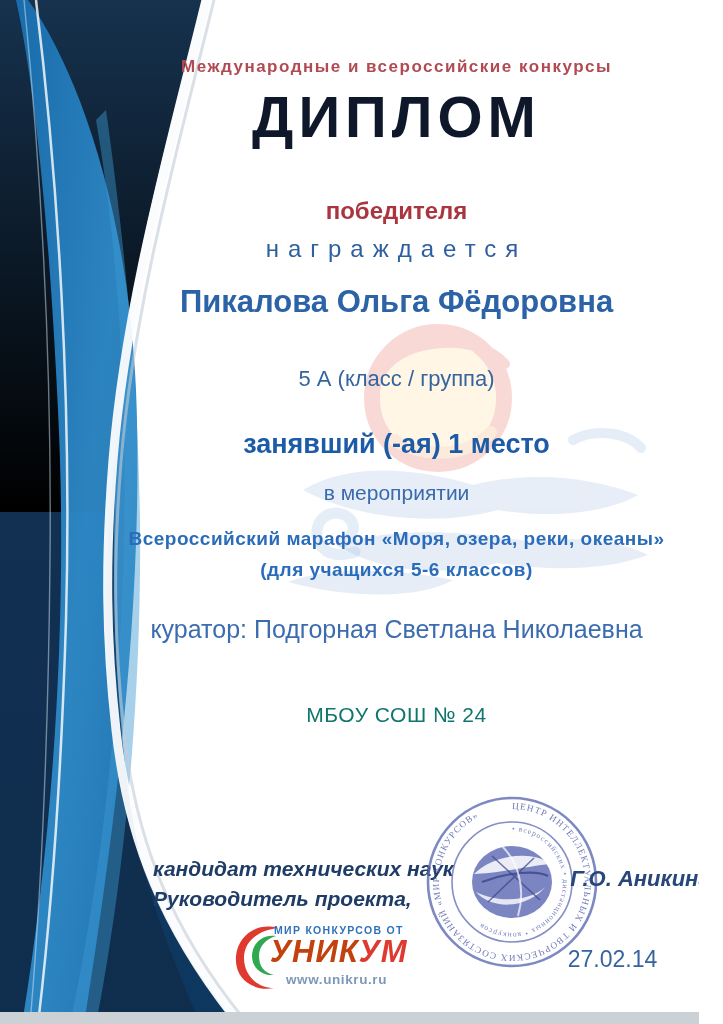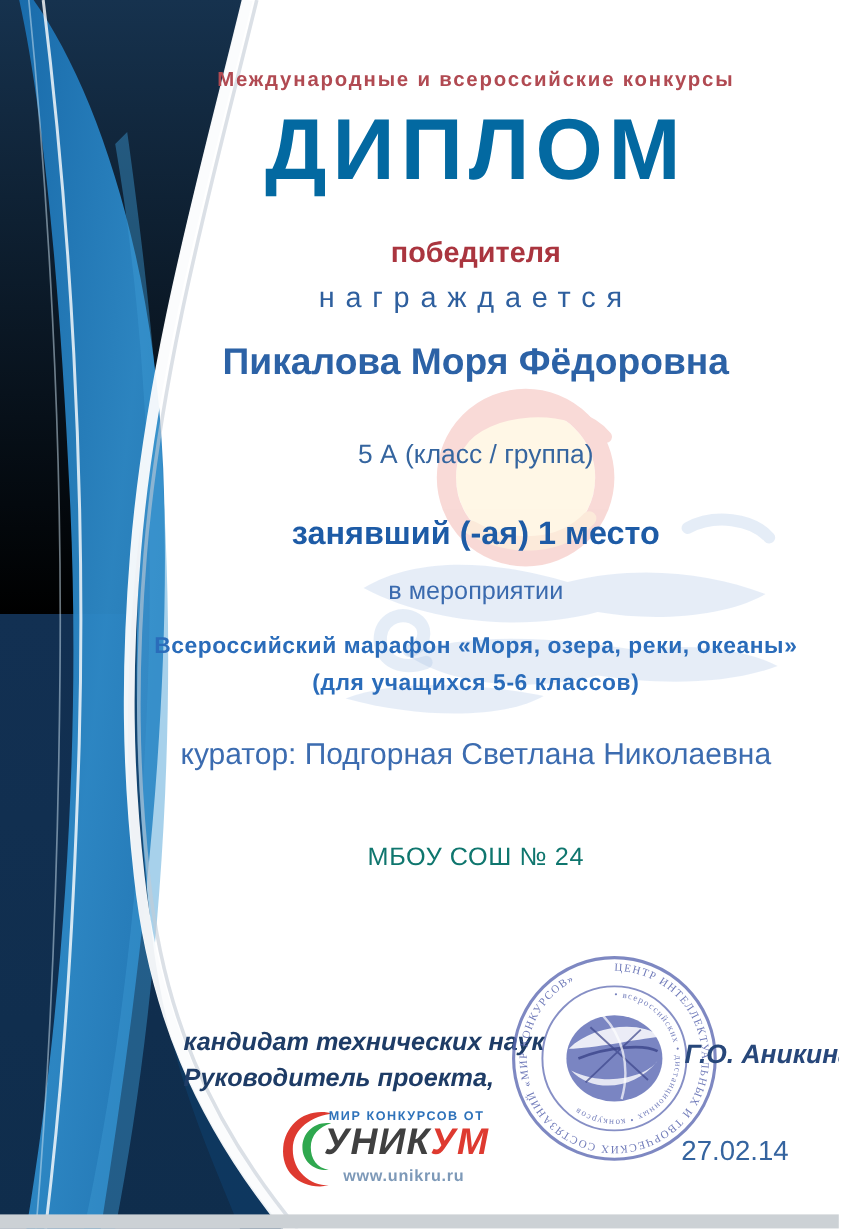--- a/index.html
+++ b/index.html
@@ -3,21 +3,21 @@
 <meta charset="utf-8">
 <style>
   html,body{margin:0;padding:0;background:#ffffff;}
   #page{
     position:relative;width:699px;height:1024px;background:#ffffff;
     overflow:hidden;font-family:"Liberation Sans",sans-serif;
   }
   
   .c{position:absolute;left:70px;width:653px;text-align:center;z-index:3;}
   .tagline{top:57px;font-size:17px;font-weight:600;color:#b14a52;letter-spacing:1.5px;}
-  .title{top:84px;font-size:72px;font-weight:800;color:#0369a1;letter-spacing:5px;line-height:1.15;}
+  .title{top:84px;font-size:58px;font-weight:800;color:#0f172a;letter-spacing:5px;line-height:1.15;}
   .subtitle{top:197px;font-size:24px;font-weight:700;color:#aa353f;}
   .awarded{top:235px;font-size:24px;font-weight:500;color:#2e5f9e;letter-spacing:9px;}
   .name{top:284px;font-size:31px;font-weight:700;color:#2c62a6;}
   .classline{top:366px;font-size:22px;color:#35659f;}
   .place{top:429px;font-size:27px;font-weight:700;color:#1d5ba6;}
   .eventintro{top:481px;font-size:21px;color:#3a6aae;}
   .eventtitle{top:528px;font-size:19px;font-weight:700;color:#2a6cba;letter-spacing:.5px;}
   .eventsub{top:559px;font-size:19px;font-weight:700;color:#2a6cba;letter-spacing:.5px;}
   .curator{top:615px;font-size:25px;color:#3c6cb0;}
   .school{top:703px;font-size:21px;color:#0f766e;letter-spacing:.5px;}
@@ -30,21 +30,21 @@
     color:#35649f;text-align:center;}
 
   .stampbox{position:absolute;left:422px;top:792px;width:180px;height:180px;z-index:3;opacity:.92;}
 
   .logo{position:absolute;left:230px;top:914px;width:200px;height:88px;z-index:3;}
   .logo-crescent{position:absolute;left:0;top:6px;}
   .logo-tagline{position:absolute;left:44px;top:10px;font-size:10.5px;font-weight:700;
     color:#2e72ba;letter-spacing:1.3px;white-space:nowrap;}
   .logo-brand{position:absolute;left:40px;top:20px;font-size:31px;font-weight:800;
     font-style:italic;letter-spacing:1px;white-space:nowrap;}
-  .brand-blue{color:#404040;} .brand-red{color:#de3a30;}
+  .brand-blue{color:#c2410c;} .brand-red{color:#de3a30;}
   .logo-web{position:absolute;left:56px;top:58px;font-size:13.5px;font-weight:600;
     color:#7d99b8;letter-spacing:.6px;}
 
   .band{position:absolute;left:0;top:0;z-index:2;}
   .watermark{position:absolute;left:243px;top:320px;z-index:1;}
   .scanstrip{position:absolute;left:0;bottom:0;width:723px;height:12px;
     background:#ccd1d5;z-index:5;}
 </style>
 </head>
 <body>
@@ -96,21 +96,21 @@
     <g opacity="0.3" fill="none" stroke="#a9c2e6" stroke-linecap="round">
       <path d="M112,232 C88,240 72,228 74,210 C76,194 94,188 106,198 C114,206 110,220 98,222" stroke-width="11"></path>
       <path d="M330,120 C352,108 384,112 398,128" stroke-width="10"></path>
     </g>
   </svg>
 
   <div class="c tagline">Международные и всероссийские конкурсы</div>
   <div class="c title">ДИПЛОМ</div>
   <div class="c subtitle">победителя</div>
   <div class="c awarded">награждается</div>
-  <div class="c name">Пикалова Моря Фёдоровна</div>
+  <div class="c name">Пикалова Ольга Фёдоровна</div>
   <div class="c classline">5 А (класс / группа)</div>
   <div class="c place">занявший (-ая) 1 место</div>
   <div class="c eventtitle">Всероссийский марафон «Моря, озера, реки, океаны»</div>
   <div class="c eventintro">в мероприятии</div>
   <div class="c eventsub">(для учащихся 5-6 классов)</div>
   <div class="c curator">куратор: Подгорная Светлана Николаевна</div>
   <div class="c school">МБОУ СОШ № 24</div>
 
   <div class="sigrole">
     <div>кандидат технических наук</div>

